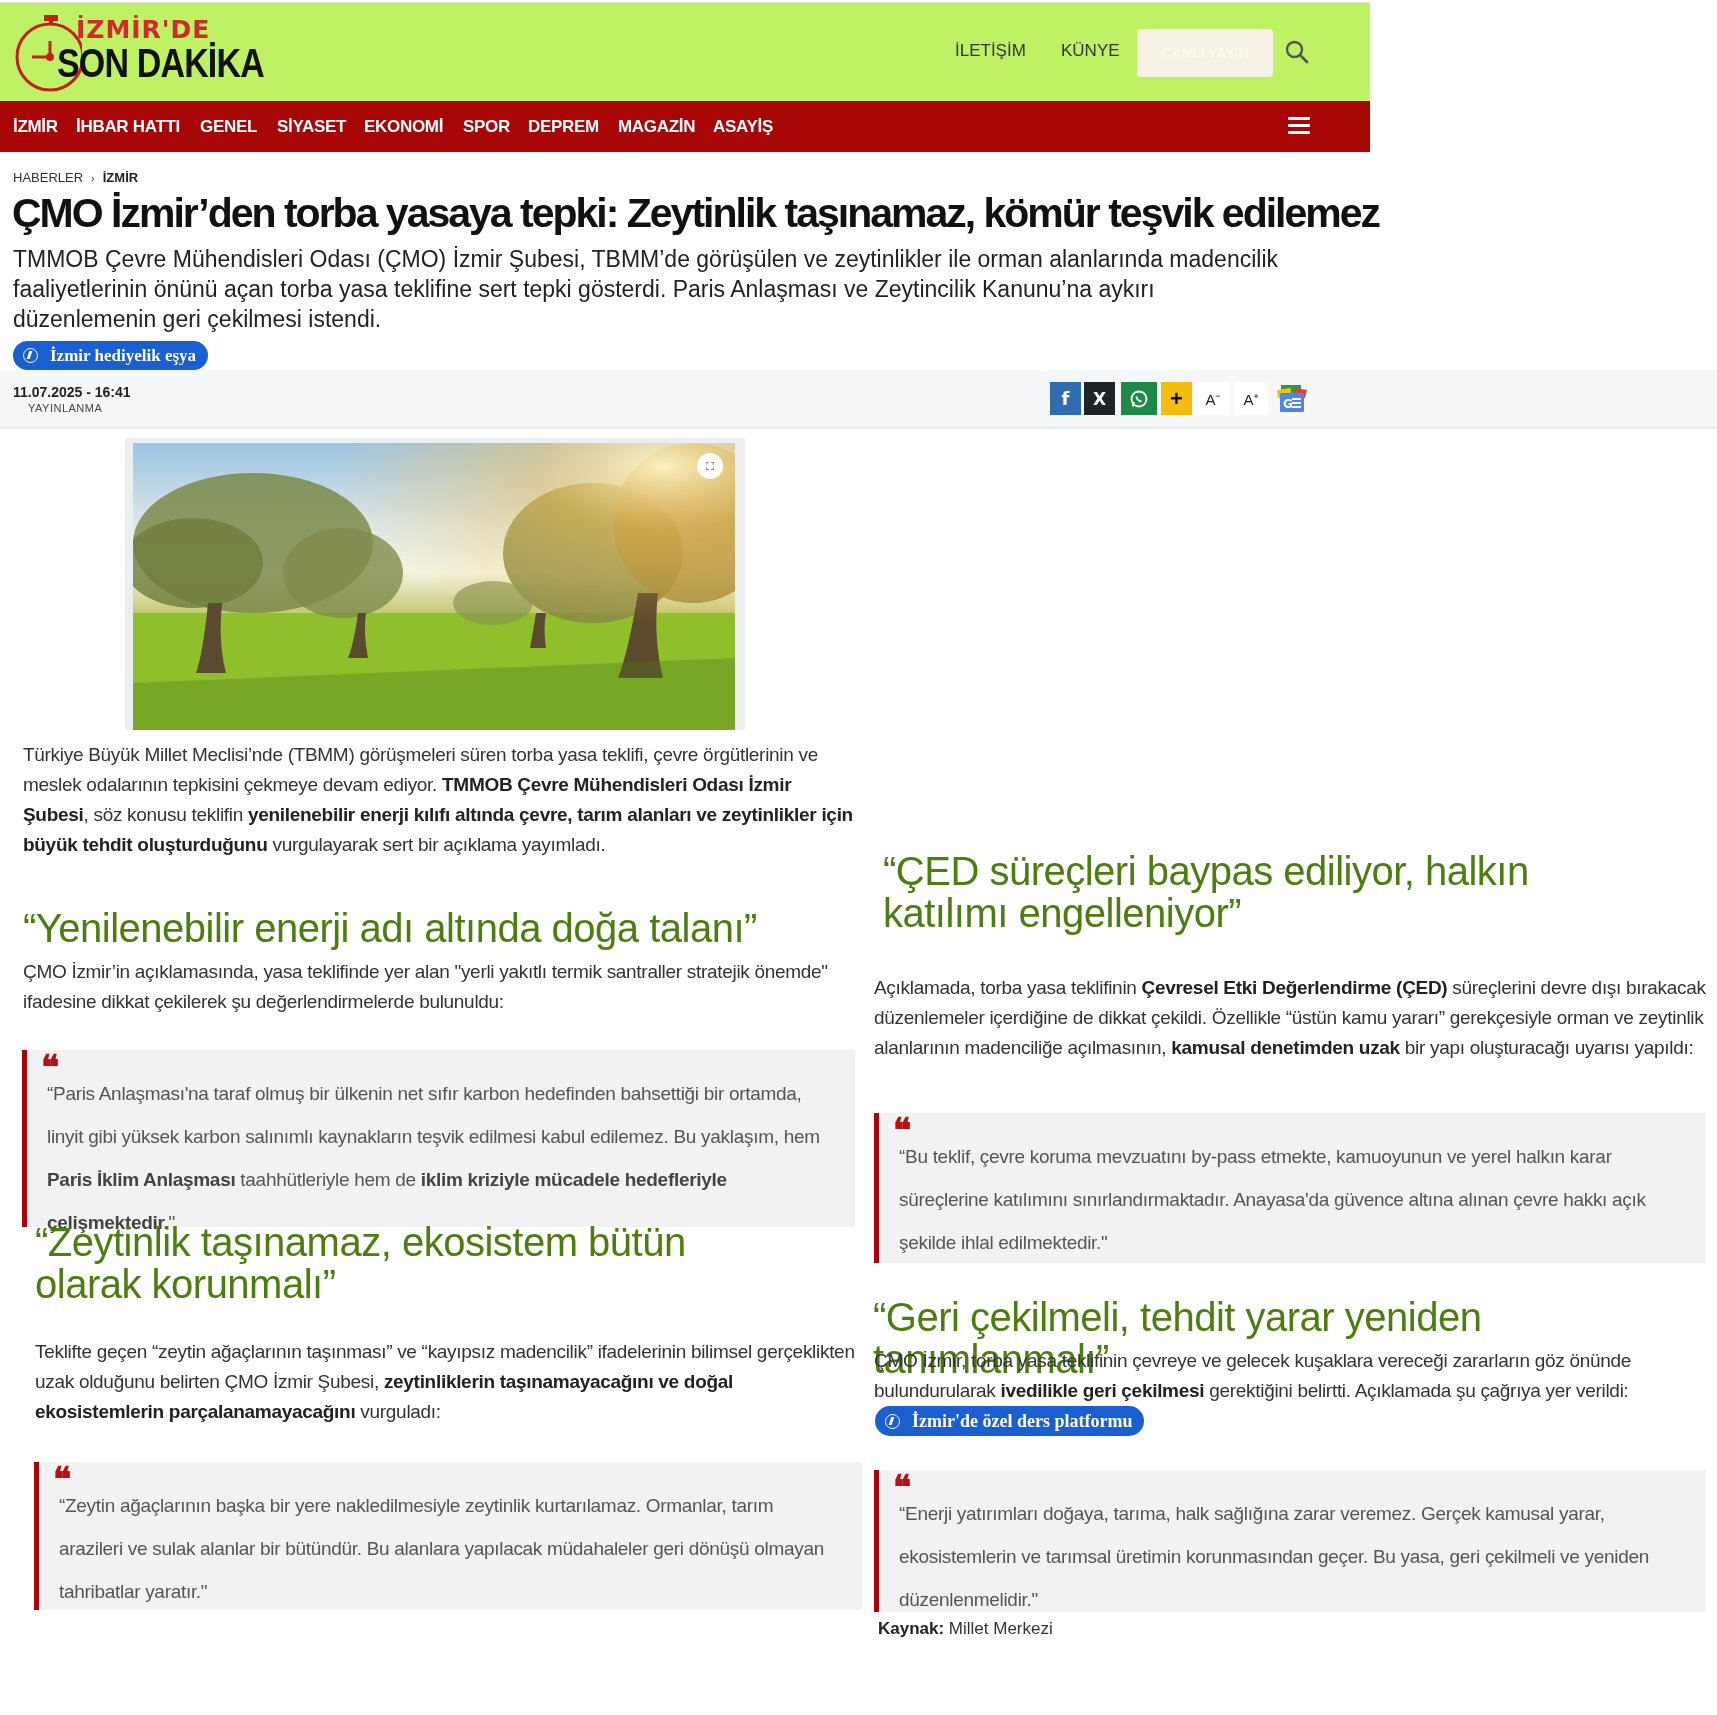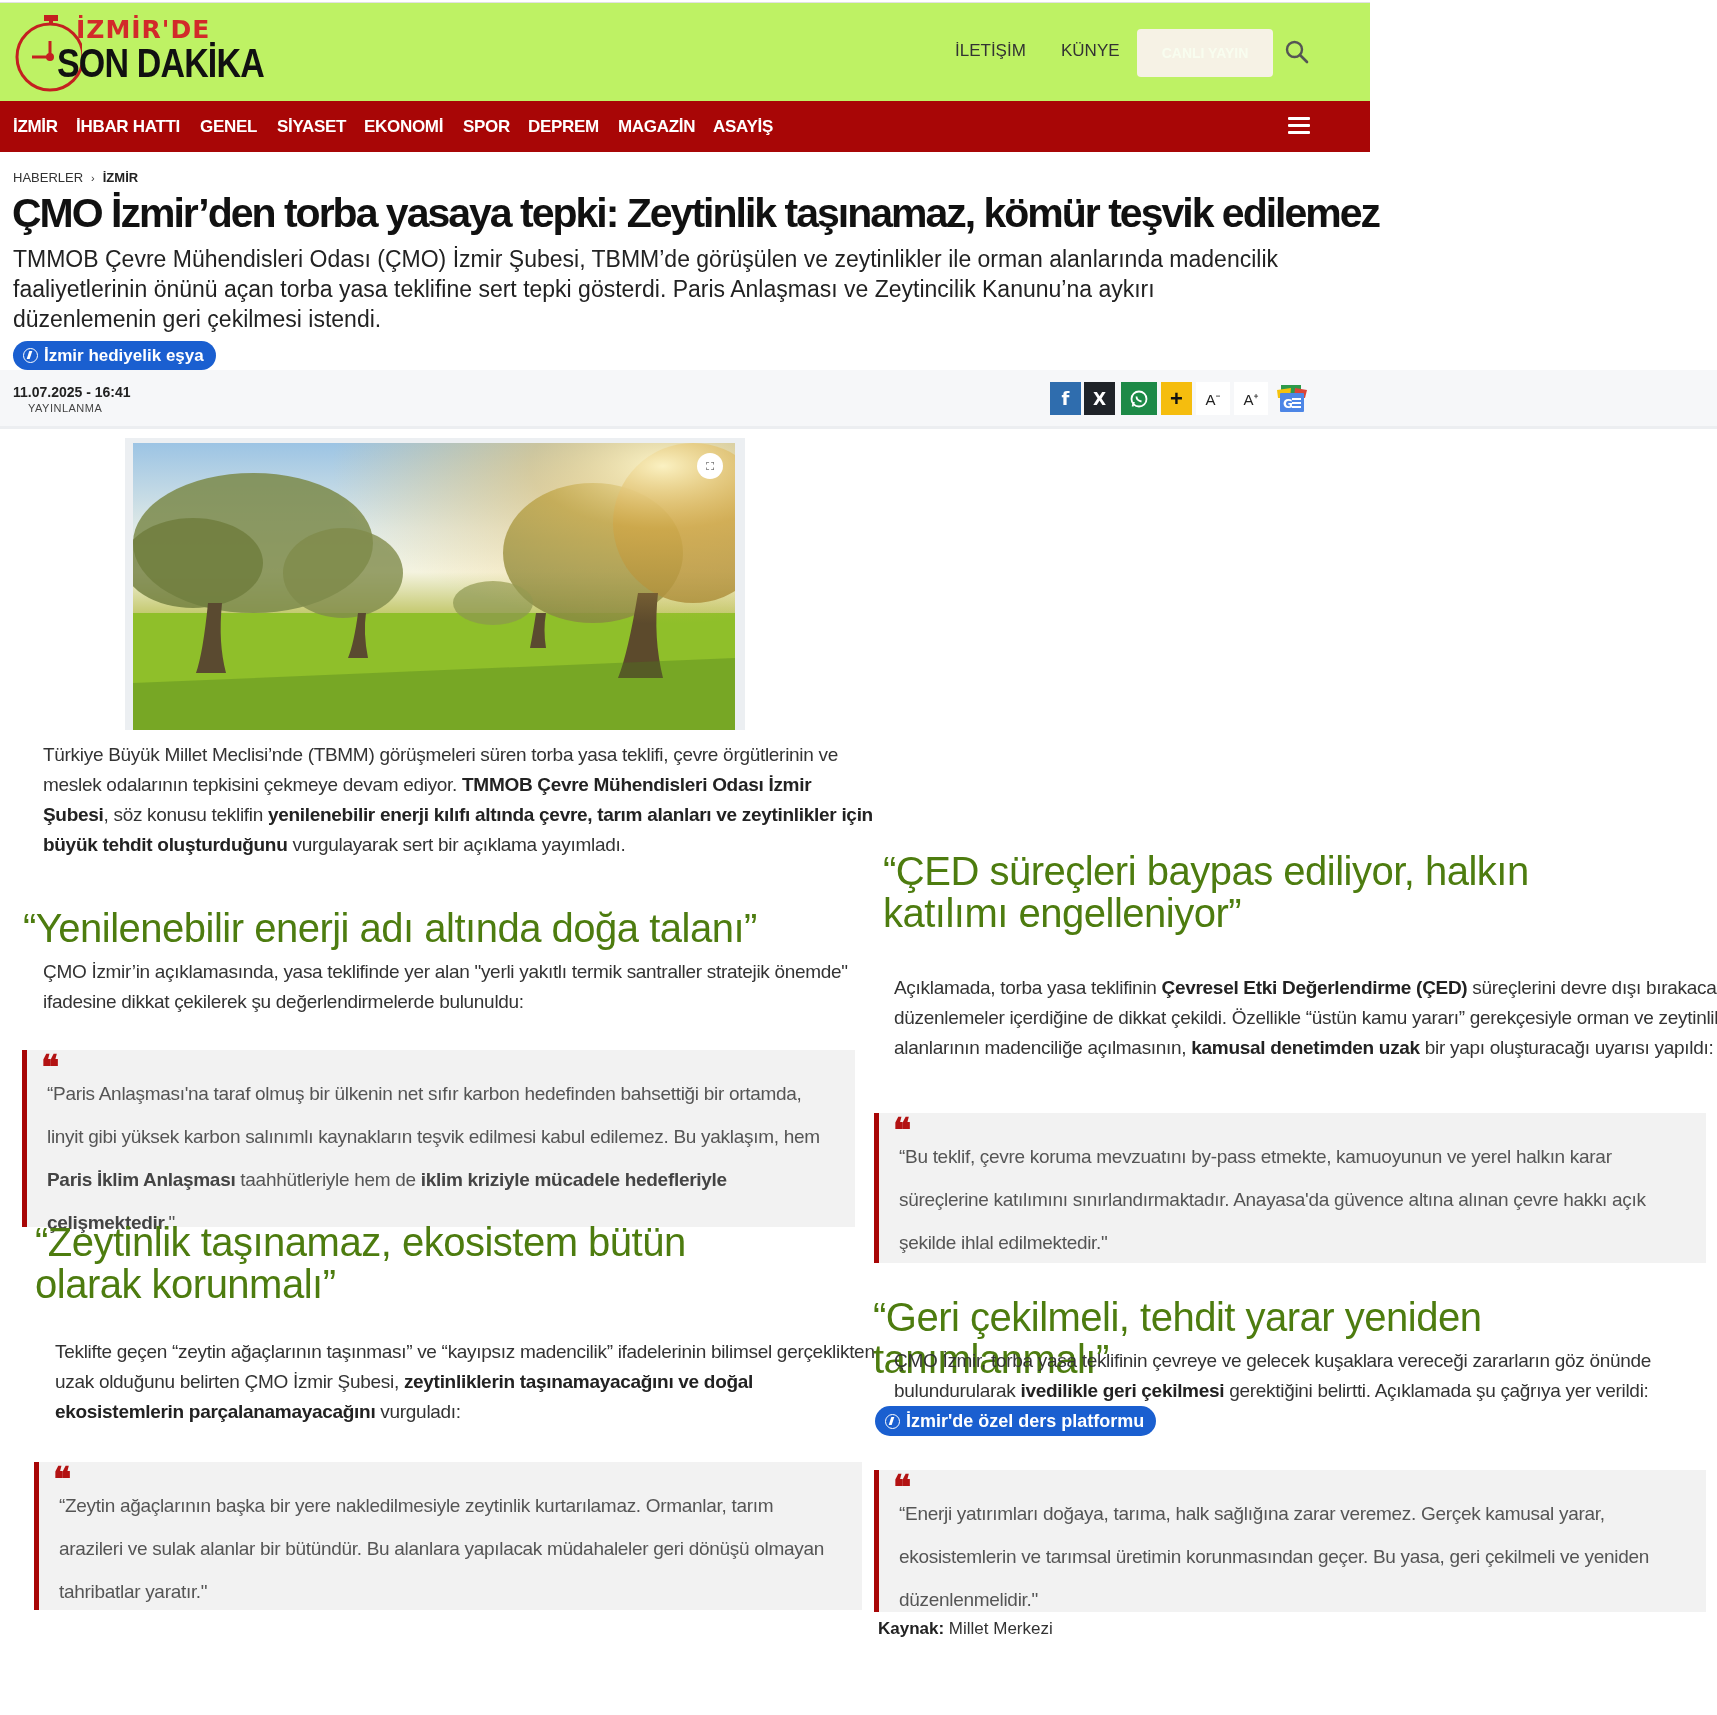--- a/index.html
+++ b/index.html
@@ -22,38 +22,38 @@
   .nav-item { position: absolute; top: 0; height: 51px; line-height: 51px; color: #fff; font-weight: bold; font-size: 17px; text-decoration: none; letter-spacing: -0.3px; }
   .hamburger { position: absolute; left: 1288px; top: 16px; width: 22px; height: 18px; }
   .hamburger span { display: block; height: 3px; background: #fff; margin-bottom: 4px; border-radius: 1px; }
 
   
   .crumb { position: absolute; left: 13px; top: 170px; font-size: 13px; color: #333; }
   .crumb .sep { margin: 0 8px; font-size: 11px; }
   .crumb .cur { font-weight: bold; color: #222; }
   .title { position: absolute; left: 12px; top: 190px; width: 1300px; font-family: "Liberation Sans Narrow", "Liberation Sans", sans-serif; font-weight: bold; font-size: 41px; color: #111; letter-spacing: -2px; white-space: nowrap; }
   .summary { position: absolute; left: 13px; top: 244px; width: 1270px; font-size: 23px; line-height: 30px; color: #222; }
-  .pill { position: absolute; height: 29px; background: #1a5fd0; color: #fff; border-radius: 15px; font-weight: bold; font-size: 17px; line-height: 29px; padding: 0 12px 0 10px; display: flex; align-items: center; gap: 6px; text-decoration: none; white-space: nowrap; }
+  .pill { position: absolute; height: 29px; background: #1a5fd0; color: #fff; border-radius: 15px; font-weight: bold; font-size: 17px; line-height: 29px; padding: 0 12px 0 10px; display: flex; align-items: center; gap: 12px; text-decoration: none; white-space: nowrap; font-family: Liberation Serif, serif; }
   .pill .bolt { width: 15px; height: 15px; border: 1.6px solid #fff; border-radius: 50%; position: relative; }
   .pill .bolt:after { content: ""; position: absolute; left: 4px; top: 2px; width: 3px; height: 8px; background: #fff; transform: skewX(-18deg); }
 
   
   .meta { position: absolute; left: 0; top: 370px; width: 1717px; height: 59px; background: #f6f7f9; border-bottom: 3px solid #eceef1; }
   .date { position: absolute; left: 13px; top: 14px; font-weight: bold; font-size: 14px; color: #222; }
   .datelbl { position: absolute; left: 28px; top: 32px; font-size: 11px; color: #444; letter-spacing: 0.5px; }
   .share { position: absolute; top: 12px; width: 31px; height: 33px; display: flex; align-items: center; justify-content: center; color: #fff; font-weight: bold; font-size: 18px; }
   .fontbtn { position: absolute; top: 12px; width: 34px; height: 33px; display: flex; align-items: center; justify-content: center; color: #222; font-size: 15px; background: #fff; }
 
   
   .imgwrap { position: absolute; left: 125px; top: 438px; width: 620px; height: 292px; background: #eceff2; }
   .photo { position: absolute; left: 8px; top: 5px; width: 602px; height: 287px; overflow: hidden;
            background: linear-gradient(180deg, #9cc4e4 0%, #dfe9e6 30%, #f4f3df 45%, #c9cd7a 58%, #8eb82c 70%, #9ccc2b 100%); }
   .expand { position: absolute; right: 12px; top: 10px; width: 26px; height: 26px; border-radius: 50%; background: #fff; display: flex; align-items: center; justify-content: center; font-size: 11px; color: #333; }
 
-  .p { position: absolute; font-size: 19px; line-height: 30px; color: #333; font-family: "Liberation Sans", sans-serif; letter-spacing: -0.3px; margin-left: 20px; }
+  .p { position: absolute; font-size: 19px; line-height: 30px; color: #333; font-family: "Liberation Sans", sans-serif; letter-spacing: -0.3px; }
   .p b { color: #222; }
   .h2 { position: absolute; font-size: 40px; line-height: 42px; color: #4d7c0f; font-weight: normal; letter-spacing: -0.5px; }
   .quote { position: absolute; background: #f2f2f2; border-left: 5px solid #a80606; }
   .quote .qicon { position: absolute; left: 14px; top: 0px; color: #b31313; font-family: "DejaVu Serif", serif; font-weight: bold; font-size: 34px; line-height: 34px; letter-spacing: -4px; }
   .quote .qtext { position: absolute; left: 20px; top: 22px; right: 20px; font-size: 19px; line-height: 43px; color: #555; letter-spacing: -0.3px; }
   .quote .qtext b { color: #444; }
   .source { position: absolute; left: 878px; top: 1619px; font-size: 17px; color: #333; }
   .source b { color: #222; }
 </style>
 </head>

